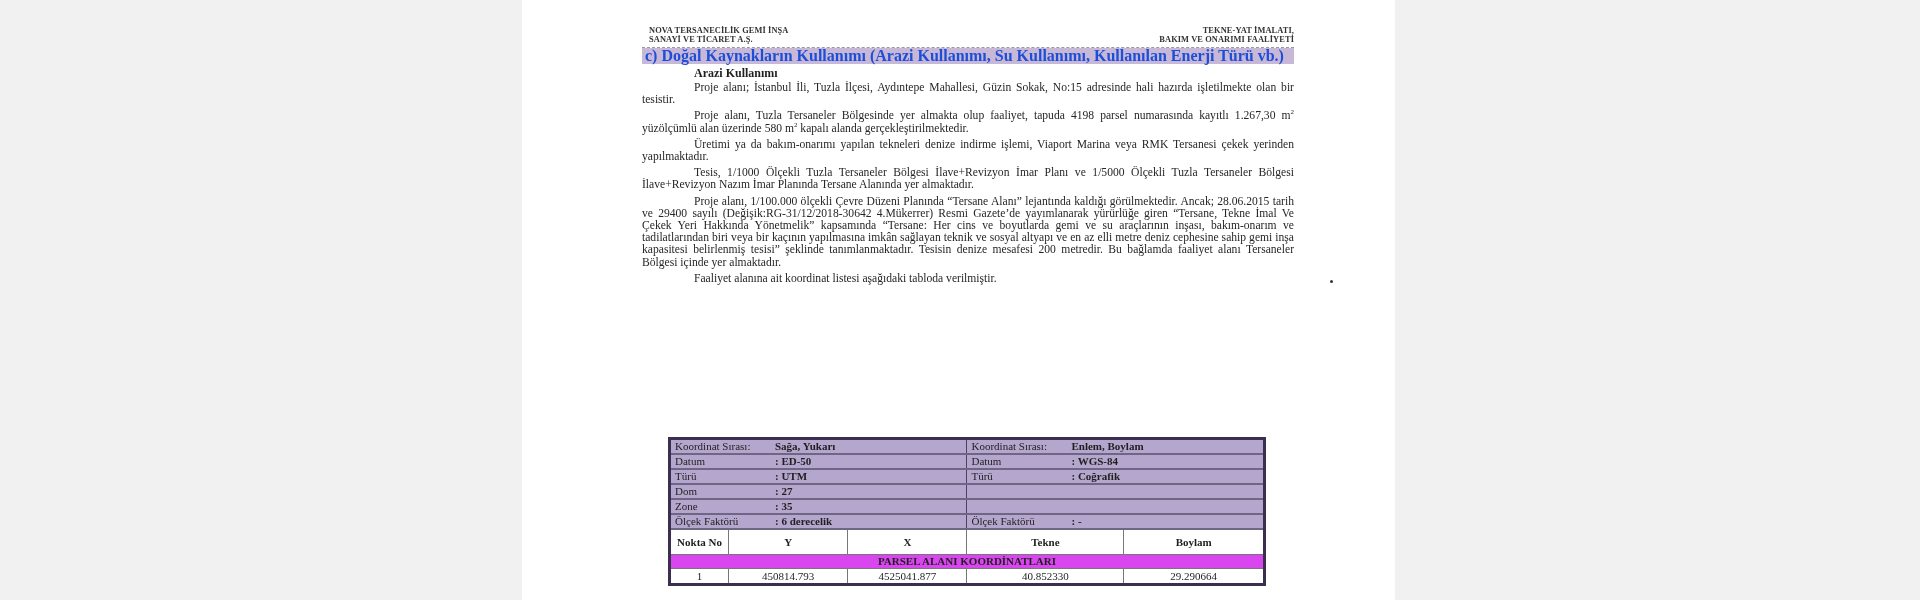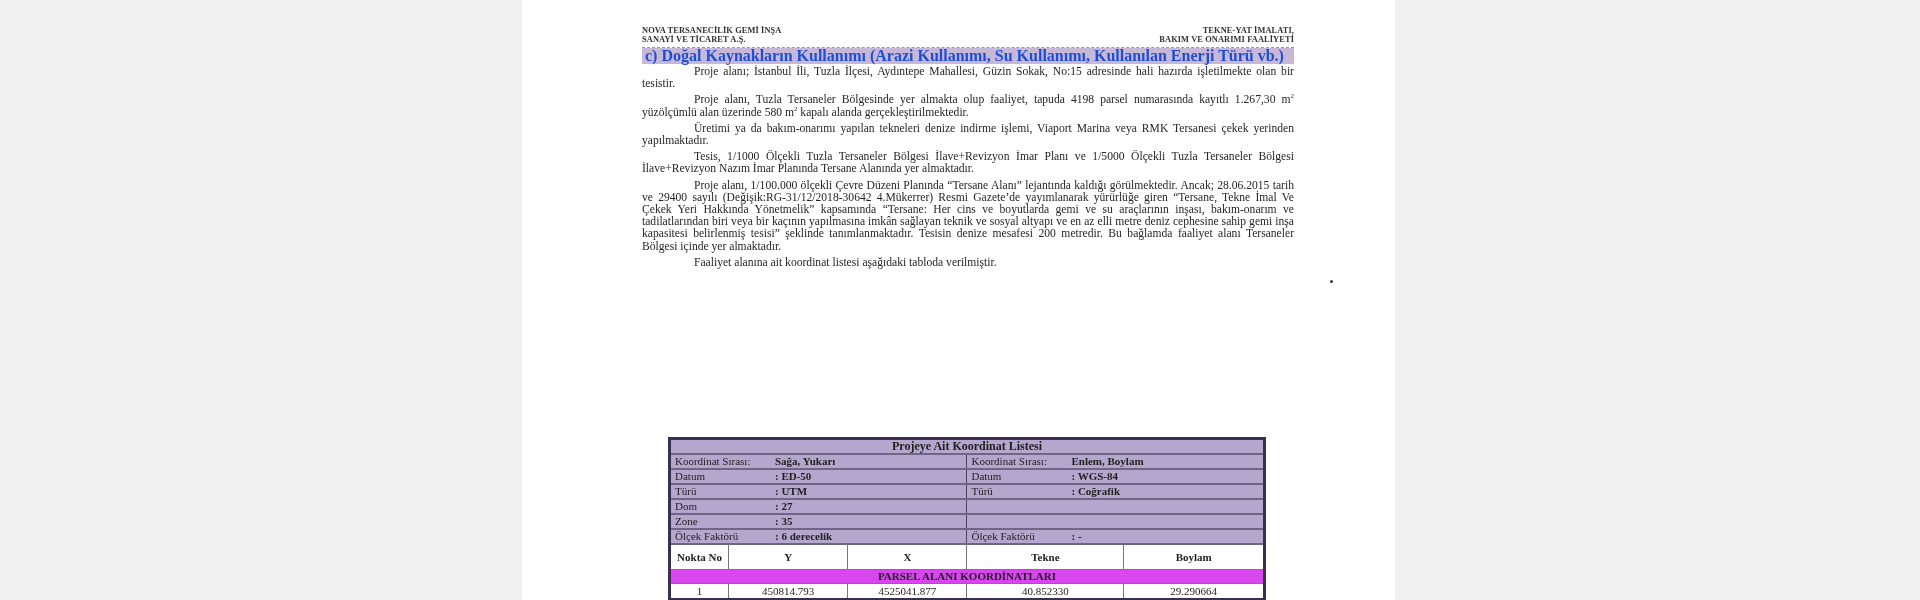--- a/index.html
+++ b/index.html
@@ -8,21 +8,21 @@
     background:#f1f1f1;
     font-family:"Liberation Serif", "DejaVu Serif", serif;
     color:#1f1f1f;
     position:relative;
   }
   .page {
     position:absolute; left:522px; top:0; width:873px; height:600px;
     background:#ffffff;
   }
   .content { position:absolute; left:120px; top:26px; width:652px; }
-  .hdr { display:flex; justify-content:space-between; font-size:8.4px; font-weight:bold; line-height:9px; color:#333; letter-spacing:0.1px; }
+  .hdr { display:flex; justify-content:space-between; font-size:8.4px; font-weight:bold; line-height:9px; color:#333; letter-spacing:0.1px;margin-left:7px; }
   .hdr .right { text-align:right; }
   .hdr-rule { border-top:1px dashed #9a9a9a; margin-top:3px; }
   .section-title {
     background:#c8b8d8; font-weight:bold; font-size:16px;
     line-height:13px; padding:1px 3px 2px 3px; color:#1d4ed8;
   }
   .subhead { font-weight:bold; font-size:12px; margin:2px 0 0 52px; line-height:14px; }
   p.para {
     margin:4px 0 0 0; font-size:11.6px; line-height:12.2px; text-align:justify;
     text-indent:52px; color:#262626;
@@ -59,39 +59,37 @@
         <div>SANAYİ VE TİCARET A.Ş.</div>
       </div>
       <div class="right">
         <div>TEKNE-YAT İMALATI,</div>
         <div>BAKIM VE ONARIMI FAALİYETİ</div>
       </div>
     </div>
     <div class="hdr-rule"></div>
 
     <div class="section-title">c) Doğal Kaynakların Kullanımı (Arazi Kullanımı, Su Kullanımı, Kullanılan Enerji Türü vb.)</div>
+    <div class="subhead">Arazi Kullanımı</div>
 
     <p class="para first">Proje alanı; İstanbul İli, Tuzla İlçesi, Aydıntepe Mahallesi, Güzin Sokak, No:15 adresinde hali hazırda işletilmekte olan bir tesistir.</p>
     <p class="para"><span>Proje alanı, Tuzla Tersaneler Bölgesinde yer almakta olup faaliyet, tapuda 4198 parsel numarasında kayıtlı 1.267,30 m</span><sup>2</sup><span> yüzölçümlü alan üzerinde 580 m</span><sup>2</sup><span> kapalı alanda gerçekleştirilmektedir.</span></p>
     <p class="para">Üretimi ya da bakım-onarımı yapılan tekneleri denize indirme işlemi, Viaport Marina veya RMK Tersanesi çekek yerinden yapılmaktadır.</p>
     <p class="para">Tesis, 1/1000 Ölçekli Tuzla Tersaneler Bölgesi İlave+Revizyon İmar Planı ve 1/5000 Ölçekli Tuzla Tersaneler Bölgesi İlave+Revizyon Nazım İmar Planında Tersane Alanında yer almaktadır.</p>
     <p class="para">Proje alanı, 1/100.000 ölçekli Çevre Düzeni Planında “Tersane Alanı” lejantında kaldığı görülmektedir. Ancak; 28.06.2015 tarih ve 29400 sayılı (Değişik:RG-31/12/2018-30642 4.Mükerrer) Resmi Gazete’de yayımlanarak yürürlüğe giren “Tersane, Tekne İmal Ve Çekek Yeri Hakkında Yönetmelik” kapsamında “Tersane: Her cins ve boyutlarda gemi ve su araçlarının inşası, bakım-onarım ve tadilatlarından biri veya bir kaçının yapılmasına imkân sağlayan teknik ve sosyal altyapı ve en az elli metre deniz cephesine sahip gemi inşa kapasitesi belirlenmiş tesisi” şeklinde tanımlanmaktadır. Tesisin denize mesafesi 200 metredir. Bu bağlamda faaliyet alanı Tersaneler Bölgesi içinde yer almaktadır.</p>
     <p class="para">Faaliyet alanına ait koordinat listesi aşağıdaki tabloda verilmiştir.</p>
   </div>
 </div>
 
 <div class="caption"><b>Tablo 5:</b><span> Proje Alanının Koordinatları</span></div>
 
 <div class="dot"></div>
 
 <table class="coord">
   <tbody>
-      <tr class="purple title">
-    <td colspan="5">Projeye Ait Koordinat Listesi</td>
-  </tr>
   <tr class="purple">
     <td colspan="3" class="half"><span class="lbl">Koordinat Sırası:</span><span class="val">Sağa, Yukarı</span></td>
     <td colspan="2"><span class="lbl">Koordinat Sırası:</span><span class="val">Enlem, Boylam</span></td>
   </tr>
   <tr class="purple">
     <td colspan="3" class="half"><span class="lbl">Datum</span><span class="val">: ED-50</span></td>
     <td colspan="2"><span class="lbl">Datum</span><span class="val">: WGS-84</span></td>
   </tr>
   <tr class="purple">
     <td colspan="3" class="half"><span class="lbl">Türü</span><span class="val">: UTM</span></td>

